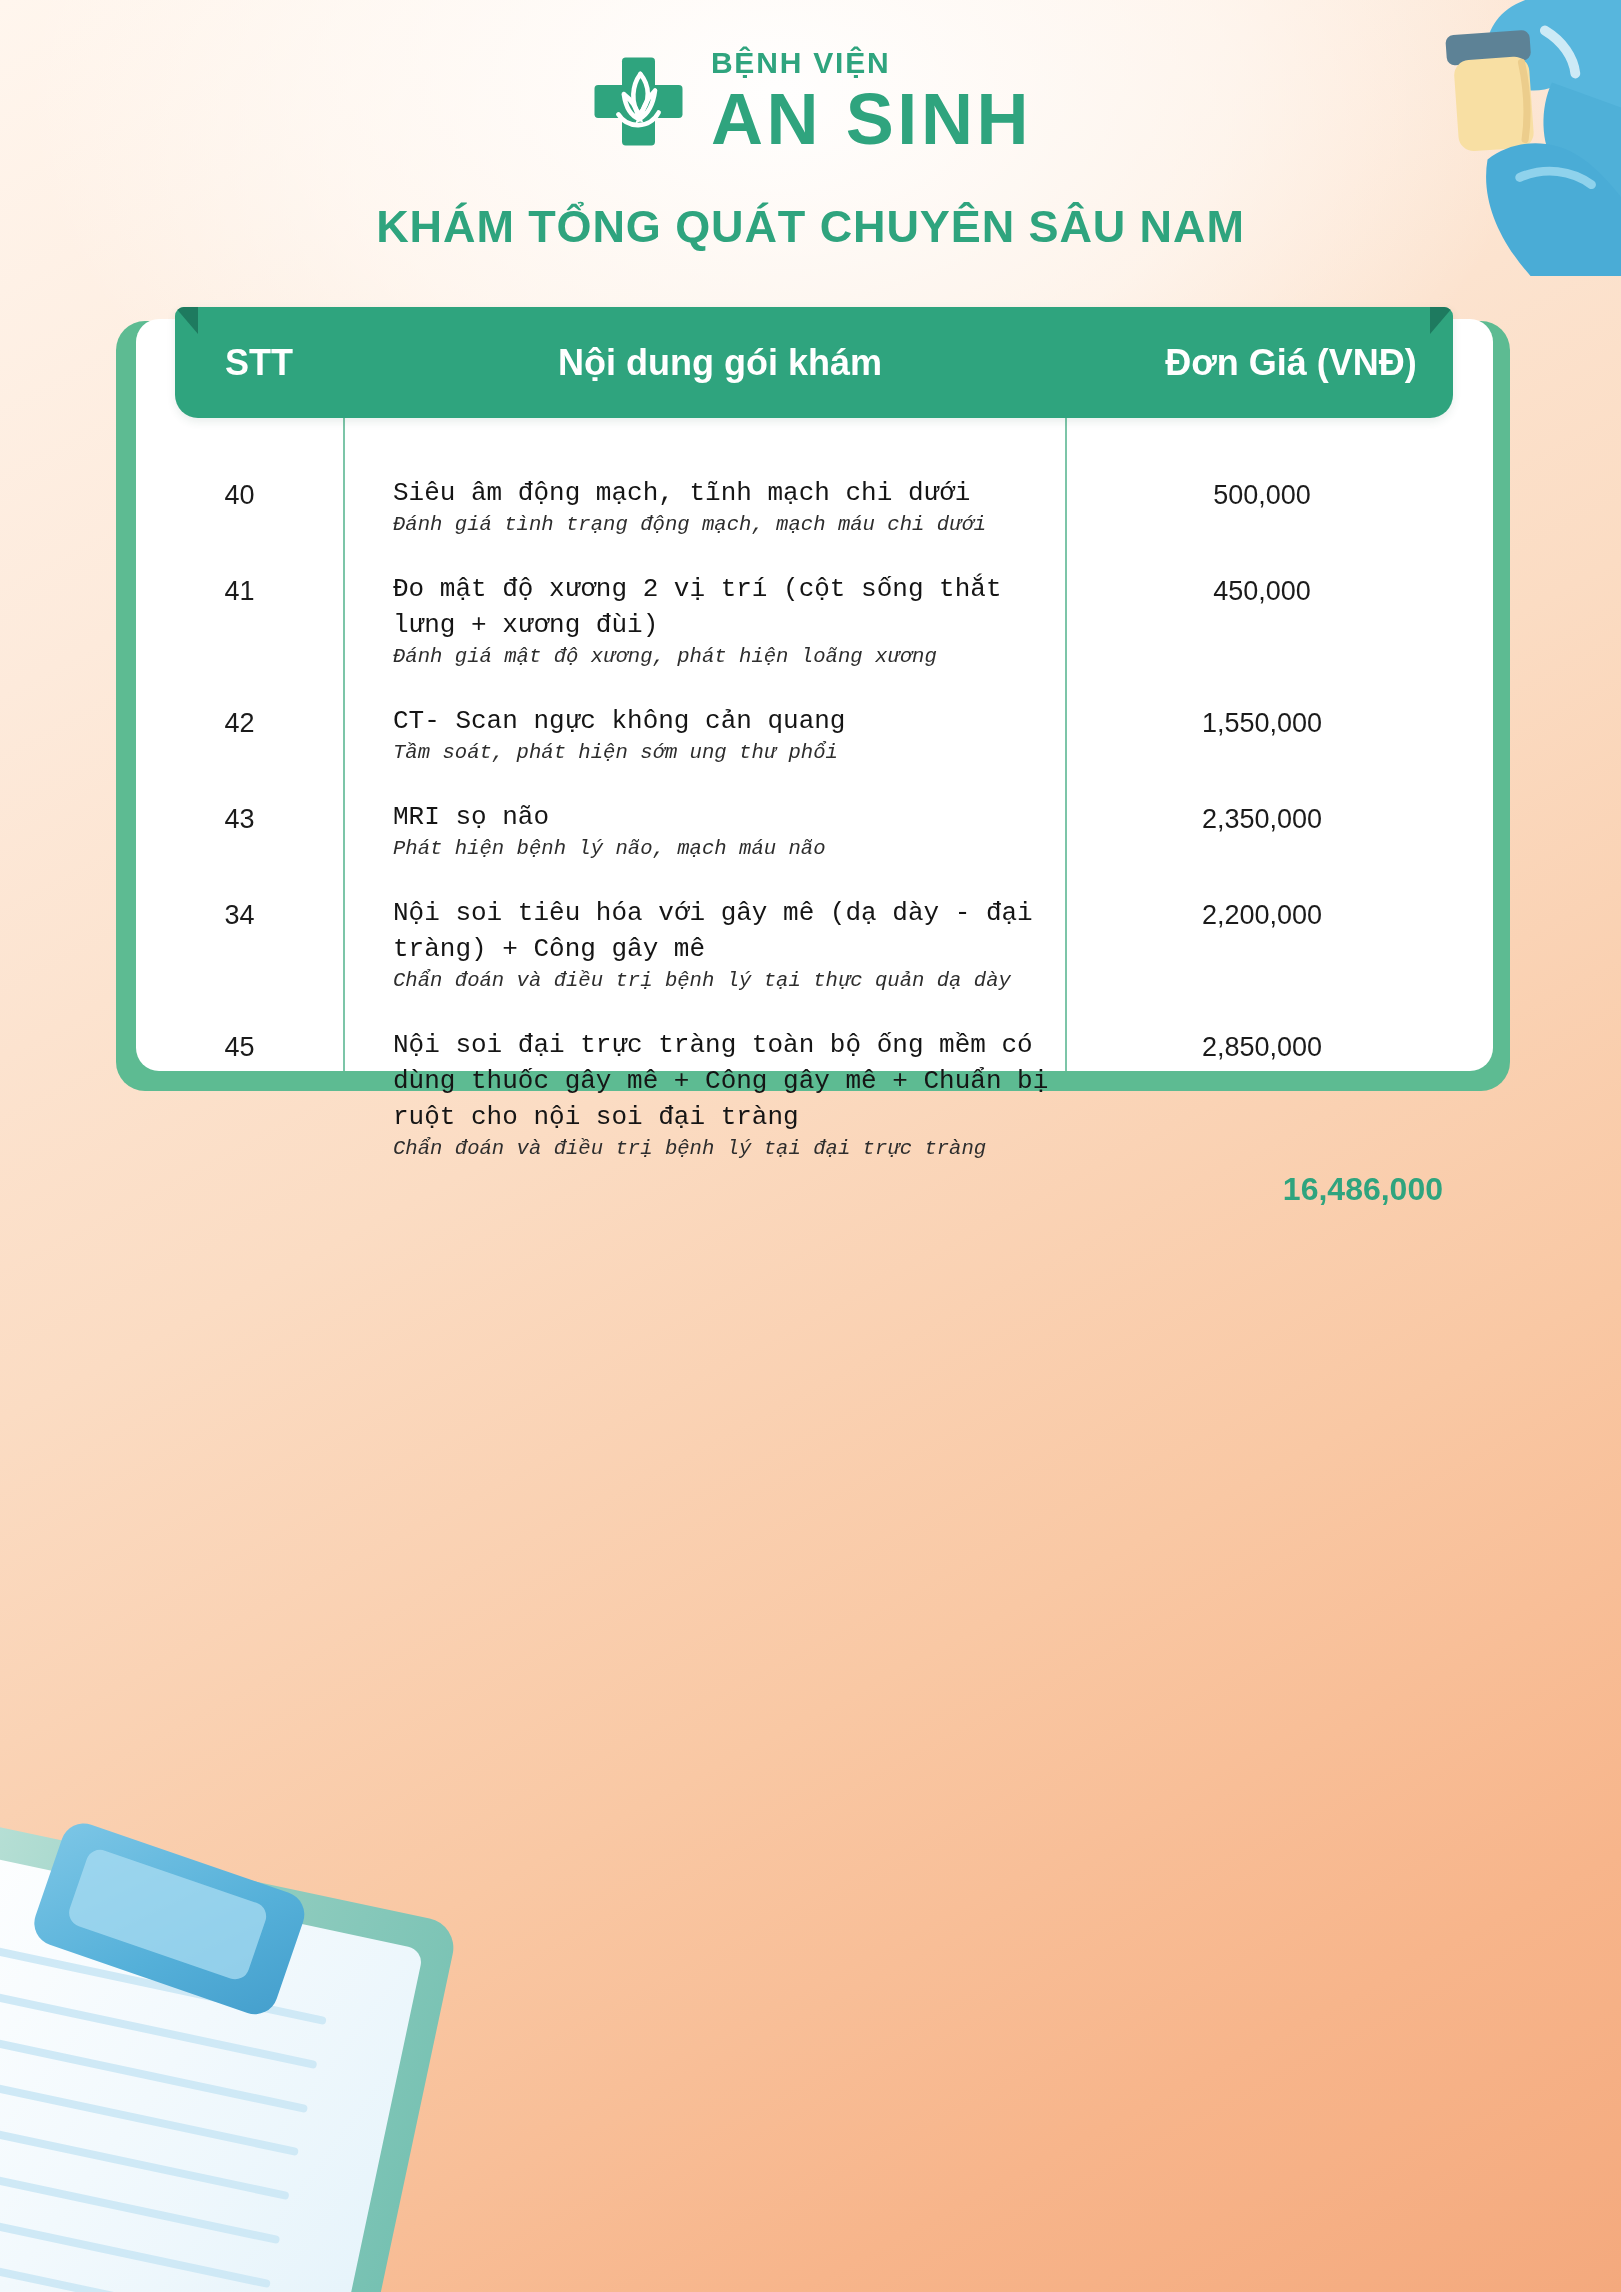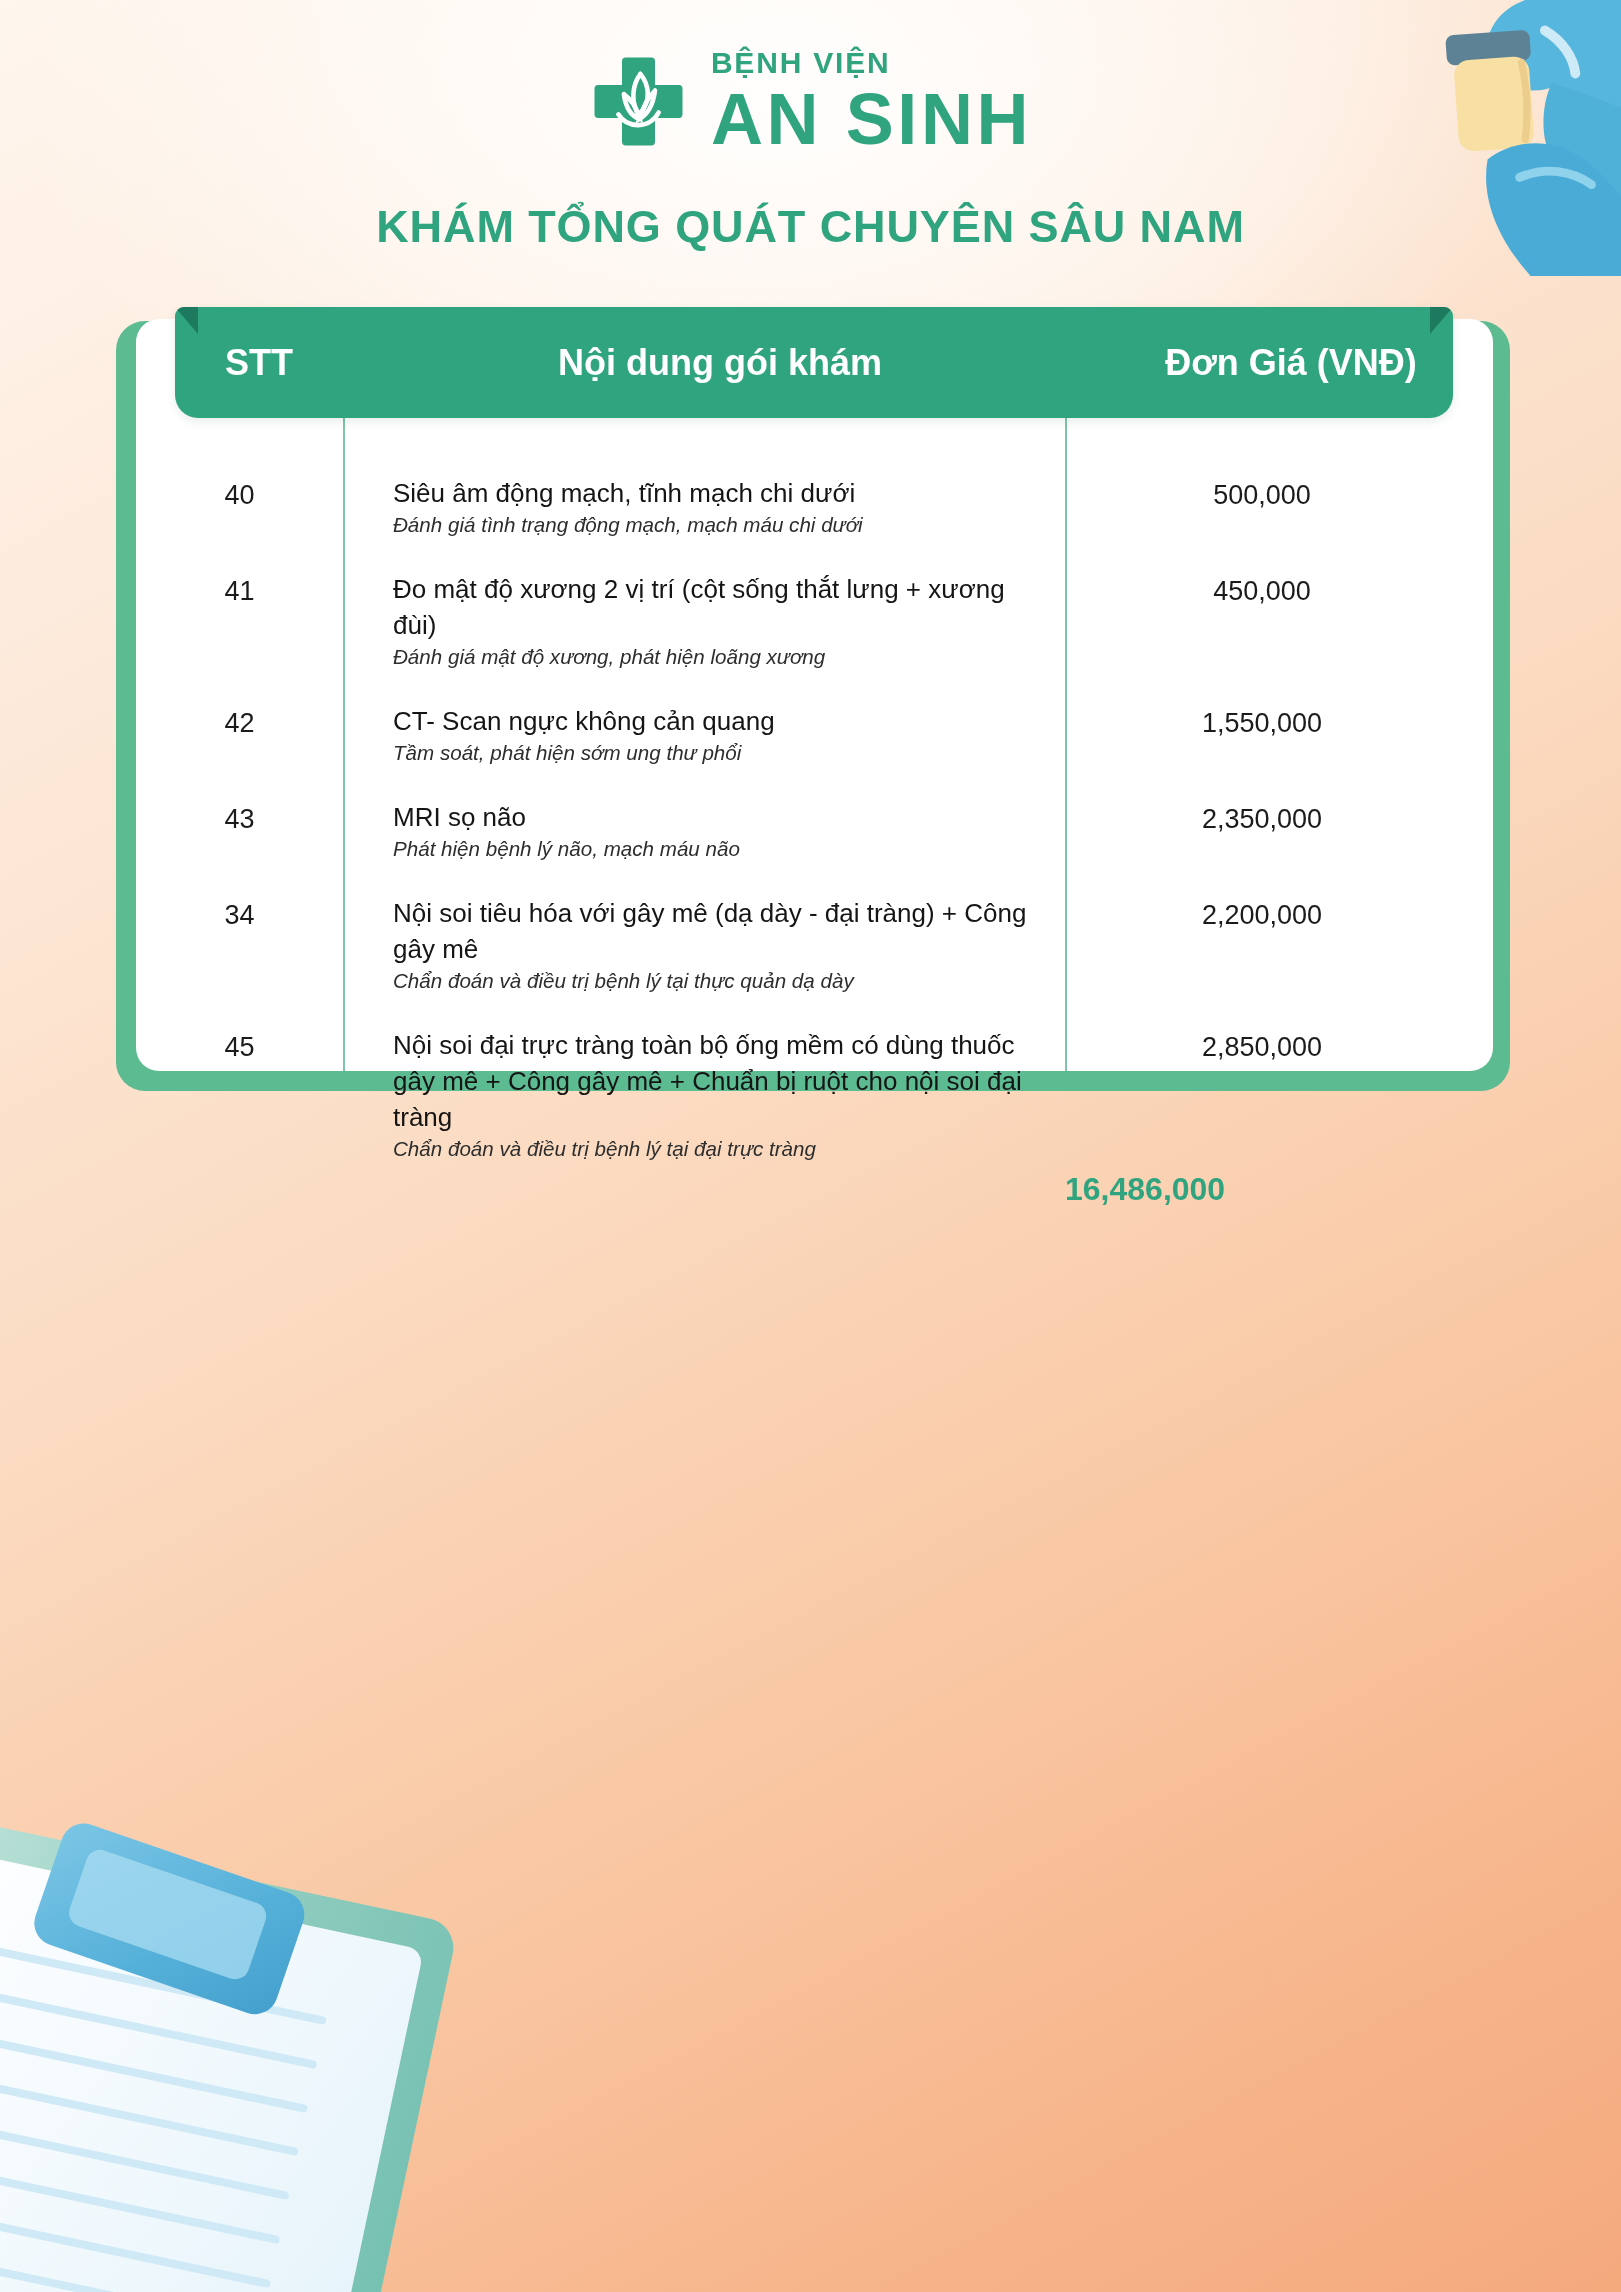--- a/index.html
+++ b/index.html
@@ -39,26 +39,26 @@
   .ribbon span{color:#fff;font-size:36px;font-weight:700;text-align:center;}
   .ribbon::before,.ribbon::after{content:"";position:absolute;top:0;width:23px;height:27px;
     background:var(--fold-green,#1e7a5f);}
   .ribbon::before{left:0;clip-path:polygon(0 0,100% 0,100% 100%);border-top-left-radius:9px;}
   .ribbon::after{right:0;clip-path:polygon(0 0,100% 0,0 100%);border-top-right-radius:9px;}
 
   
   .rows{position:absolute;left:136px;top:400px;width:1357px;padding-top:43px;z-index:1;}
   .row{display:grid;grid-template-columns:207px 722px 428px;align-items:start;margin-bottom:8px;margin-top:32px;}
   .c-stt{text-align:center;font-size:27px;color:#1b1b1b;padding-top:4.5px;}
-  .c-body{padding:0 12px 0 50px;}
+  .c-body{padding:0 12px 0 50px;font-family:Liberation Mono, monospace;}
   .svc{font-size:26px;line-height:36px;color:#151515;}
   .dsc{font-size:20.6px;font-style:italic;line-height:28px;color:#2d2d2d;}
   .c-price{text-align:center;font-size:27px;color:#1b1b1b;padding-top:4.5px;padding-right:34px;}
   .row-total{display:grid;grid-template-columns:207px 722px 428px;margin-top:3.6px;}
-  .total{grid-column:3;text-align:left;padding-right:50px;
+  .total{grid-column:3;text-align:right;padding-right:50px;
     font-size:32px;font-weight:700;color:var(--brand-green,#2fa47e);}
 
   
   .glove{position:absolute;right:0;top:0;width:309px;height:276px;}
 
   
   .clipboard{position:absolute;left:-90px;top:1867px;width:555px;height:681px;
     transform:rotate(12deg);transform-origin:50% 0;}
   .board{position:absolute;inset:0;border-radius:30px;
     background:linear-gradient(100deg,#c2e5dc 0%,#96cfc2 45%,#74c0b1 95%);}

